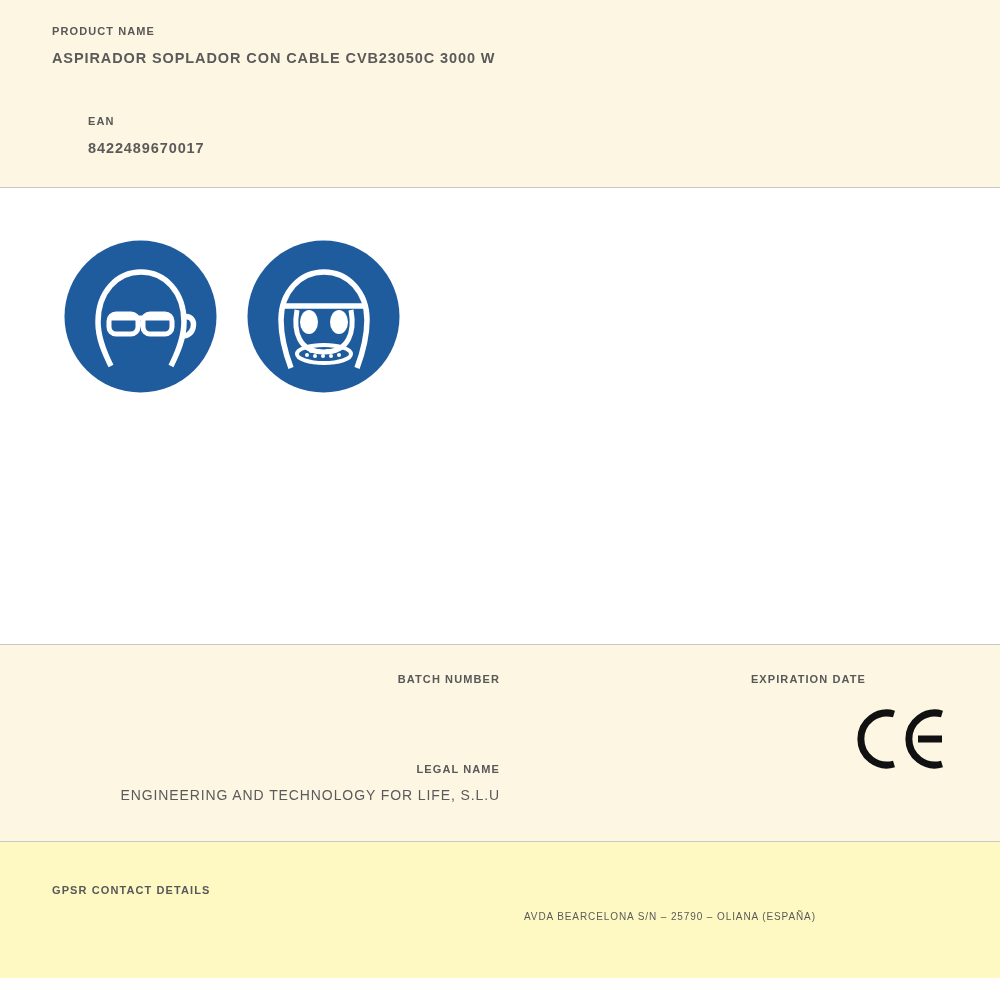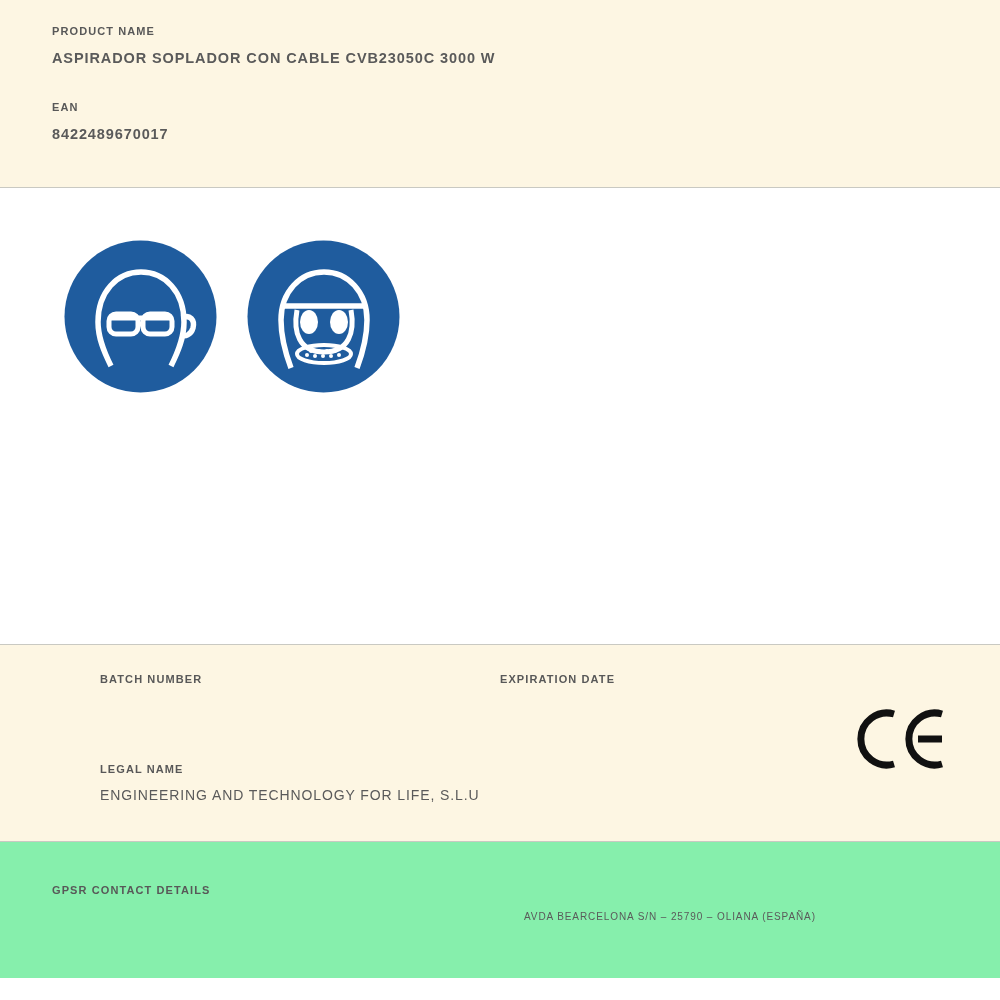--- a/index.html
+++ b/index.html
@@ -43,21 +43,21 @@
     font-size: 14.5px;
     letter-spacing: 0.9px;
     color: #5a5a5a;
     text-transform: uppercase;
   }
   .top-block {
     position: absolute;
     left: 52px;
   }
   #product-block { top: 25px; }
-  #ean-block { top: 101px; }
+  #ean-block { top: 115px; margin-left: 36px; }
   .top-block .field-label { display: block; margin-bottom: 13px; }
   .top-block .field-value { display: block; font-weight: bold; }
 
   
   .pictograms {
     position: absolute;
     left: 64px;
     top: 240px;
     display: flex;
     gap: 30px;
@@ -88,21 +88,21 @@
     left: 0;
     top: 645px;
     width: 1000px;
     height: 197px;
     background: #fdf6e3;
     border-bottom: 1px solid #c9c9c2;
     box-sizing: border-box;
   }
   .cell {
     position: absolute;
-    text-align: left;
+    text-align: right;
   }
   .cell .field-label { display: block; margin-bottom: 0; }
   .cell .field-value { display: block; margin-top: 12px; font-size: 14px; }
 
   #batch-cell { left: 100px; top: 28px; width: 400px; }
   #expiration-cell { left: 500px; top: 28px; width: 366px; }
   #legal-cell { left: 100px; top: 118px; width: 400px; }
   #origin-cell { left: 500px; top: 118px; width: 400px; }
 
   .ce-mark {
@@ -114,21 +114,21 @@
   }
   .ce-mark svg { display: block; }
 
   
   .band-footer {
     position: absolute;
     left: 0;
     top: 842px;
     width: 1000px;
     height: 136px;
-    background: #86efac;
+    background: #fef9c3;
     box-sizing: border-box;
   }
   #gpsr-label {
     position: absolute;
     left: 52px;
     top: 42px;
   }
   #gpsr-address {
     position: absolute;
     left: 524px;

